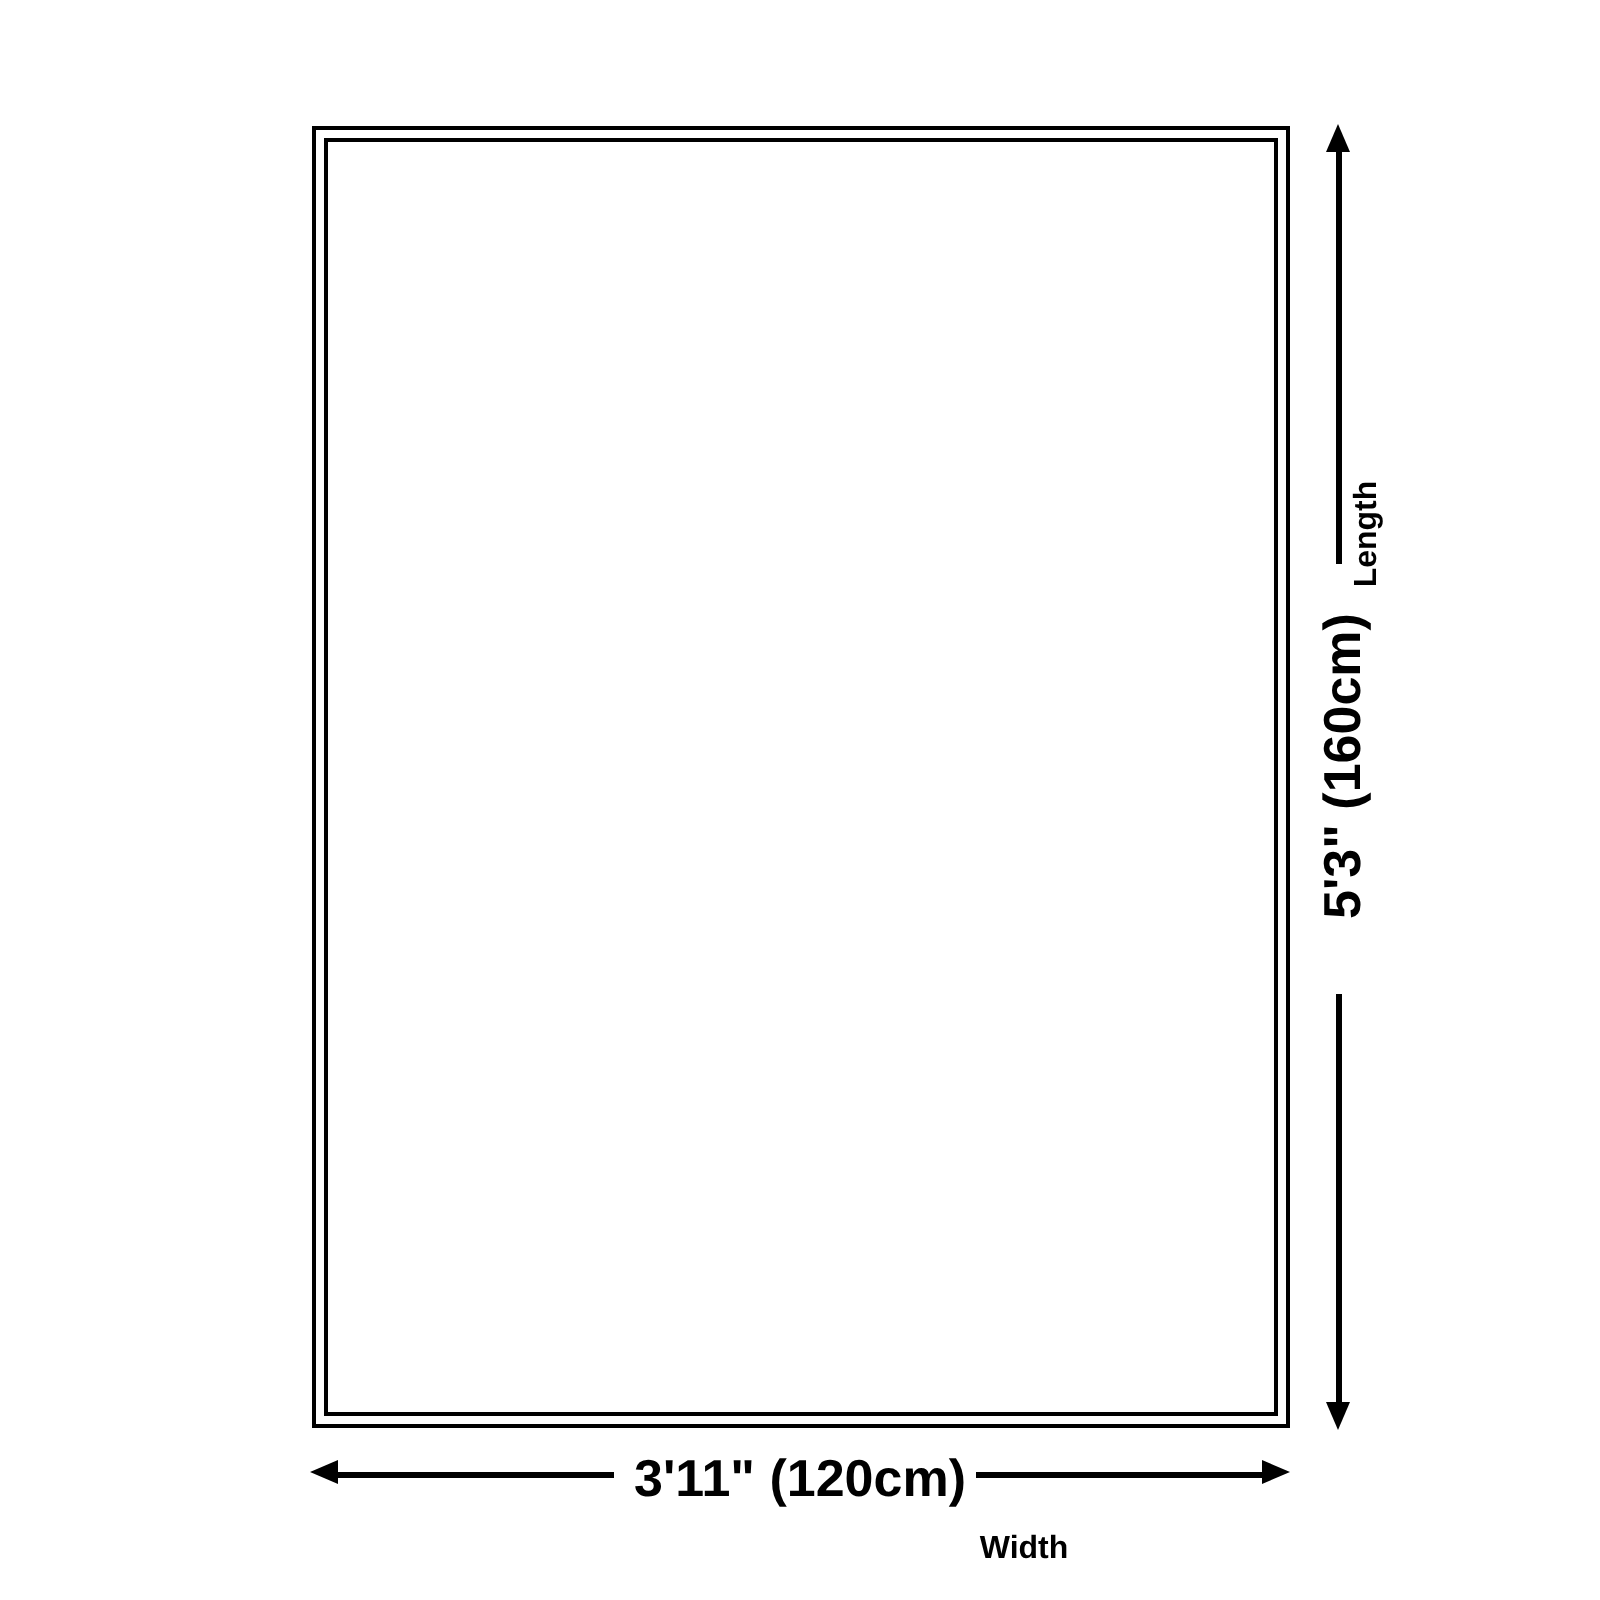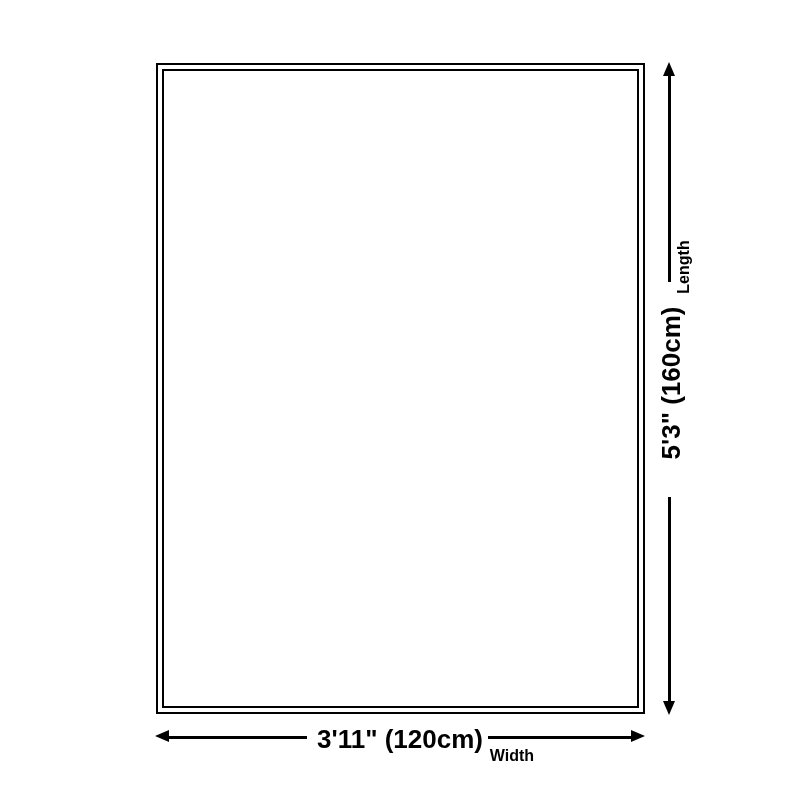--- a/index.html
+++ b/index.html
@@ -57,21 +57,21 @@
   .lbl {
     position: absolute;
     color: var(--line);
     font-weight: bold;
     white-space: nowrap;
     line-height: 1;
   }
   .lbl-big   { font-size: 26px; }
   .lbl-small { font-size: 16px; }
   .width-value  { left: 400px; top: 739px; transform: translate(-50%, -50%); }
-  .width-label  { left: 512px; top: 756px; transform: translate(-50%, -50%); }
+  .width-label  { left: 512px; top: 775px; transform: translate(-50%, -50%); }
   .length-value { left: 671px; top: 383px; transform: translate(-50%, -50%) rotate(-90deg); }
   .length-label { left: 684px; top: 267px; transform: translate(-50%, -50%) rotate(-90deg); }
 </style>
 </head>
 <body>
 
 <div class="canvas">
 
   <div class="rug-outer">
     <div class="rug-inner"></div>

